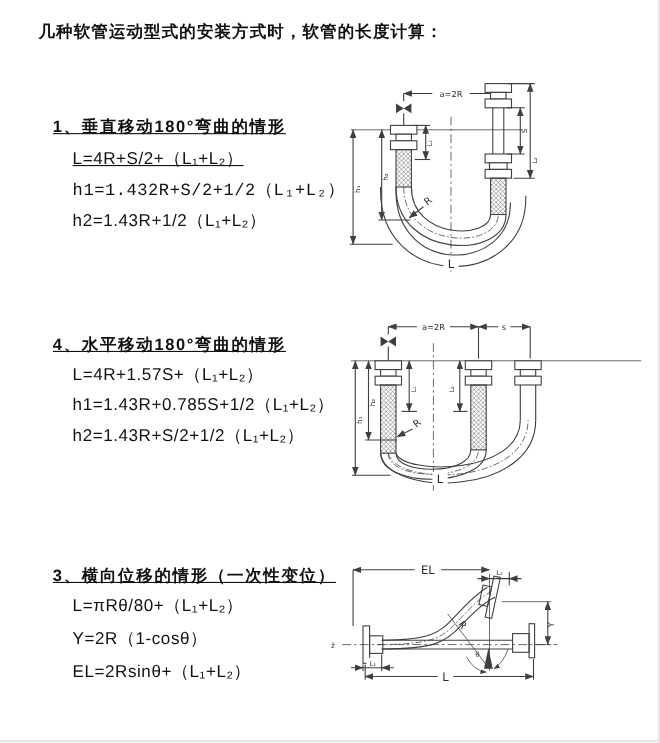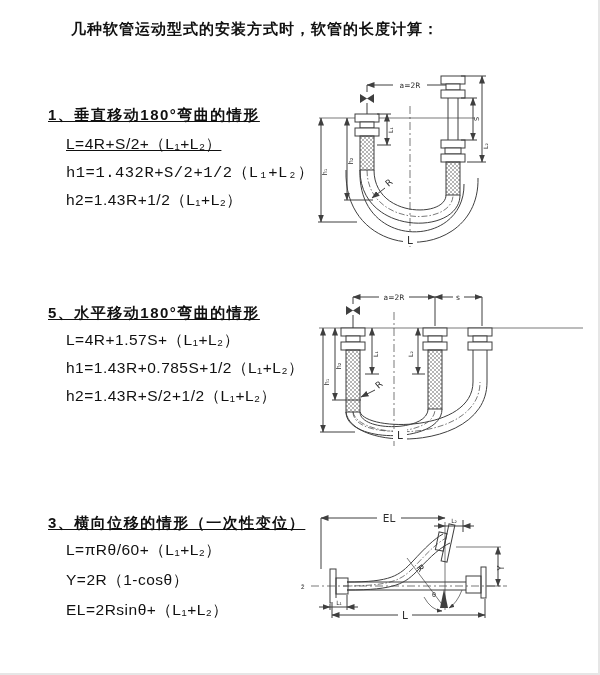--- a/index.html
+++ b/index.html
@@ -2,21 +2,21 @@
 <html><head>
 <meta charset="utf-8">
 <style>
   html,body{margin:0;padding:0;background:#ffffff;}
   #page{
     position:relative;width:600px;height:675px;background:#ffffff;overflow:hidden;
     font-family:"Liberation Sans","DejaVu Sans",sans-serif;color:#111;
     border-right:2px solid #e6e6e6;border-bottom:2px solid #e6e6e6;box-sizing:border-box;
   }
   .abs{position:absolute;}
-  .title{font-size:15px;font-weight:bold;letter-spacing:1px;margin-left:36px;}
+  .title{font-size:15px;font-weight:bold;letter-spacing:1px;}
   .heading{font-size:15px;font-weight:bold;letter-spacing:1.5px;text-decoration:underline;}
   .formula{font-size:15.5px;letter-spacing:.5px;}
   svg{position:absolute;overflow:visible;}
   svg line,svg path,svg rect.dr,svg circle{stroke:#3f3f3f;stroke-width:1;fill:none;}
   svg rect.w{fill:#ffffff;stroke:none;}
   svg rect.fit{fill:#ffffff;stroke:#3f3f3f;stroke-width:1;}
   svg rect.braid{stroke:#3f3f3f;stroke-width:1;}
   svg .thin{stroke-width:.7;}
   svg .dashdot{stroke-dasharray:8 3 2 3;stroke-width:.7;}
   svg .hdash{stroke-dasharray:6 2 1.5 2;stroke-width:.7;}
@@ -133,21 +133,21 @@
       <line x1="70" y1="120" x2="57" y2="130" marker-end="url(#me1)"></line>
       <text class="lab9 mid" transform="translate(76,117) rotate(-40)">R</text>
     </g>
 
     <g>
       <rect class="w" x="88" y="166" width="14" height="12"></rect>
       <text class="lab10 mid" x="95" y="176">L</text>
     </g>
   </svg>
 
-  <div class="abs heading" style="left:48px;top:304px;">5、水平移动180°弯曲的情形</div>
+  <div class="abs heading" style="left:48px;top:304px;">4、水平移动180°弯曲的情形</div>
   <div class="abs formula" style="left:66px;top:330px;">L=4R+1.57S+（L₁+L₂）</div>
   <div class="abs formula" style="left:66px;top:358px;">h1=1.43R+0.785S+1/2（L₁+L₂）</div>
   <div class="abs formula" style="left:66px;top:386px;">h2=1.43R+S/2+1/2（L₁+L₂）</div>
 
   <svg style="left:315px;top:282px;" width="285" height="172" viewBox="0 0 285 172">
     <defs>
       <pattern id="hatch2" width="4" height="4" patternUnits="userSpaceOnUse">
         <path d="M0,4 L4,0 M0,0 L4,4" style="stroke:#6a6a6a;stroke-width:.5"></path>
       </pattern>
       <marker id="me2" markerWidth="8" markerHeight="6" refX="7.5" refY="3" orient="auto">
@@ -234,21 +234,21 @@
       <text class="lab9 mid" transform="translate(66,105) rotate(-40)">R</text>
     </g>
 
     <g>
       <rect class="w" x="78" y="147" width="14" height="12"></rect>
       <text class="lab10 mid" x="85" y="157">L</text>
     </g>
   </svg>
 
   <div class="abs heading" style="left:48px;top:514px;">3、横向位移的情形（一次性变位）</div>
-  <div class="abs formula" style="left:66px;top:540px;">L=πRθ/60+（L₁+L₂）</div>
+  <div class="abs formula" style="left:66px;top:540px;">L=πRθ/80+（L₁+L₂）</div>
   <div class="abs formula" style="left:66px;top:570px;text-align:center;">Y=2R（1-cosθ）</div>
   <div class="abs formula" style="left:66px;top:600px;">EL=2Rsinθ+（L₁+L₂）</div>
 
   <svg style="left:295px;top:498px;" width="300" height="158" viewBox="0 0 300 158">
     <defs>
       <marker id="me3" markerWidth="8" markerHeight="6" refX="7.5" refY="3" orient="auto">
         <path d="M0,0 L8,3 L0,6 z" style="fill:#3f3f3f;stroke:none"></path>
       </marker>
       <marker id="ms3" markerWidth="8" markerHeight="6" refX="0.5" refY="3" orient="auto">
         <path d="M8,0 L0,3 L8,6 z" style="fill:#3f3f3f;stroke:none"></path>

